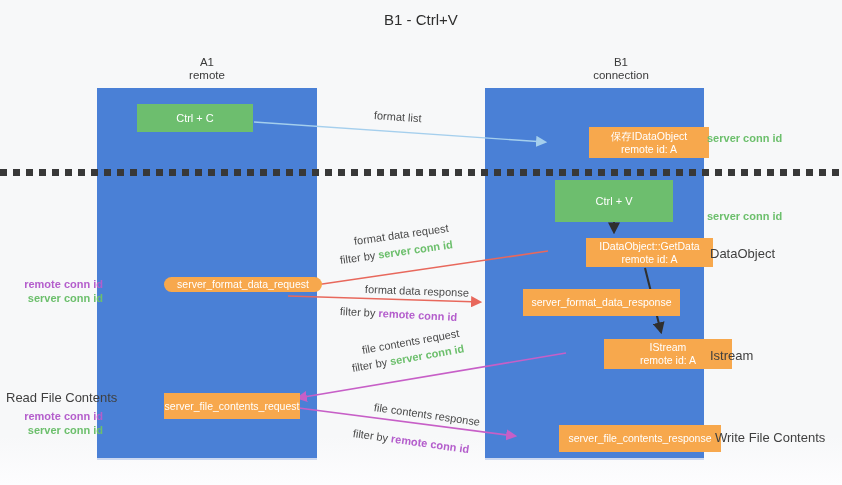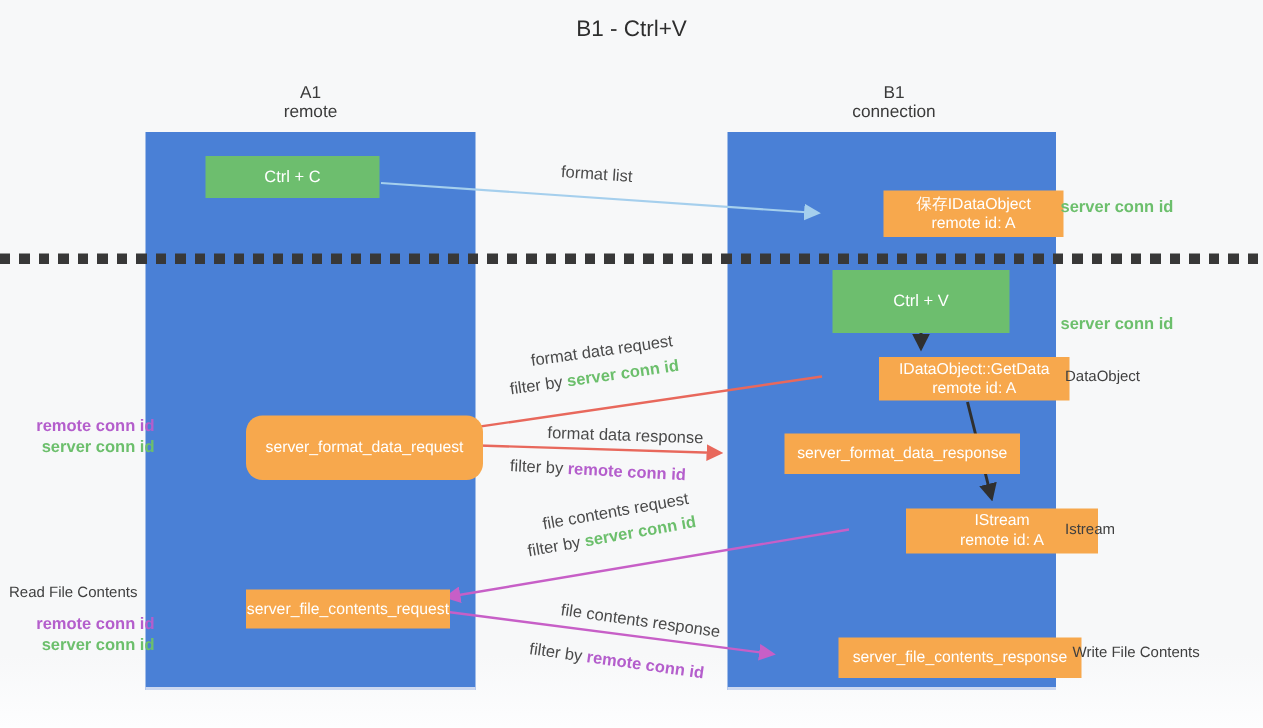--- a/index.html
+++ b/index.html
@@ -9,38 +9,38 @@
     background:linear-gradient(#f7f8f9,#f7f8f9 90%,#fdfdfe);
     color:#3a3a3a;
   }
   .abs{position:absolute;}
   
   .title{left:280px;top:10px;width:282px;text-align:center;
          font-size:15px;line-height:19px;color:#2e2e2e;}
   
   .lane-header{width:160px;text-align:center;font-size:11.5px;line-height:13px;color:#3a3a3a;}
   .lh-left{left:127px;top:56px;}
-  .lh-right{left:516px;top:56px;}
+  .lh-right{left:541px;top:56px;}
   
   .lane{top:88px;height:370px;background:var(--lane-blue);border-bottom:2px solid #ccd8f0;}
   .lane-left{left:97px;width:220px;}
   .lane-right{left:485px;width:219px;}
   
   .divider{left:0;top:169px;width:842px;height:7px;
     background:repeating-linear-gradient(to right,#383838 0 7px,transparent 7px 13px);}
   
   .node{color:#fff;display:flex;flex-direction:column;align-items:center;justify-content:center;
         text-align:center;font-size:10.5px;line-height:13px;}
   .node.green{background:var(--node-green);font-size:11px;}
   .node.orange{background:var(--node-orange);margin-left:36px;}
   .n-ctrlc{left:137px;top:104px;width:116px;height:28px;}
   .n-save{left:553px;top:127px;width:120px;height:31px;}
   .n-ctrlv{left:555px;top:180px;width:118px;height:42px;}
   .n-getdata{left:550px;top:238px;width:127px;height:29px;}
-  .n-fmtreq{left:128px;top:277px;width:158px;height:43px;border-radius:11px;}
+  .n-fmtreq{left:128px;top:277px;width:158px;height:15px;border-radius:11px;}
   .n-fmtresp{left:487px;top:289px;width:157px;height:27px;}
   .n-istream{left:568px;top:339px;width:128px;height:30px;}
   .n-filereq{left:128px;top:393px;width:136px;height:26px;}
   .n-fileresp{left:523px;top:425px;width:162px;height:27px;}
   
   svg.arrows{left:0;top:0;width:842px;height:485px;pointer-events:none;}
   .ln-blue{stroke:var(--arrow-lightblue);stroke-width:1.4;fill:none;}
   .ln-red{stroke:var(--arrow-red);stroke-width:1.6;fill:none;}
   .ln-mag{stroke:var(--arrow-magenta);stroke-width:1.6;fill:none;}
   .ln-blk{stroke:var(--arrow-black);stroke-width:2;fill:none;}
@@ -53,21 +53,21 @@
   .el-formatlist{left:374px;top:109px;transform:rotate(4deg);}
   .el-fdreq{left:354px;top:235px;transform:rotate(-8deg);}
   .el-fdreq-f{left:340px;top:254px;transform:rotate(-8deg);}
   .el-fdresp{left:365px;top:283px;transform:rotate(2deg);}
   .el-fdresp-f{left:340px;top:305px;transform:rotate(3deg);}
   .el-fcreq{left:362px;top:344px;transform:rotate(-10deg);}
   .el-fcreq-f{left:352px;top:362px;transform:rotate(-10deg);}
   .el-fcresp{left:374px;top:401px;transform:rotate(8deg);}
   .el-fcresp-f{left:353px;top:427px;transform:rotate(8deg);}
   
-  .ann{font-size:10px;color:#3f3f3f;white-space:nowrap;}
+  .ann{font-size:13px;color:#3f3f3f;white-space:nowrap;}
   .ann-bold-green{font-size:11px;font-weight:bold;color:var(--text-green);}
   .conn-block{width:95px;text-align:right;font-size:11px;font-weight:bold;line-height:14px;white-space:nowrap;}
   .conn-block .rc{color:var(--text-purple);}
   .conn-block .sc{color:var(--text-green);}
   .an-sc1{left:707px;top:132px;}
   .an-sc2{left:707px;top:210px;}
   .an-dataobject{left:710px;top:246px;}
   .an-istream{left:710px;top:348px;}
   .an-write{left:715px;top:430px;}
   .an-read{left:6px;top:390px;}

